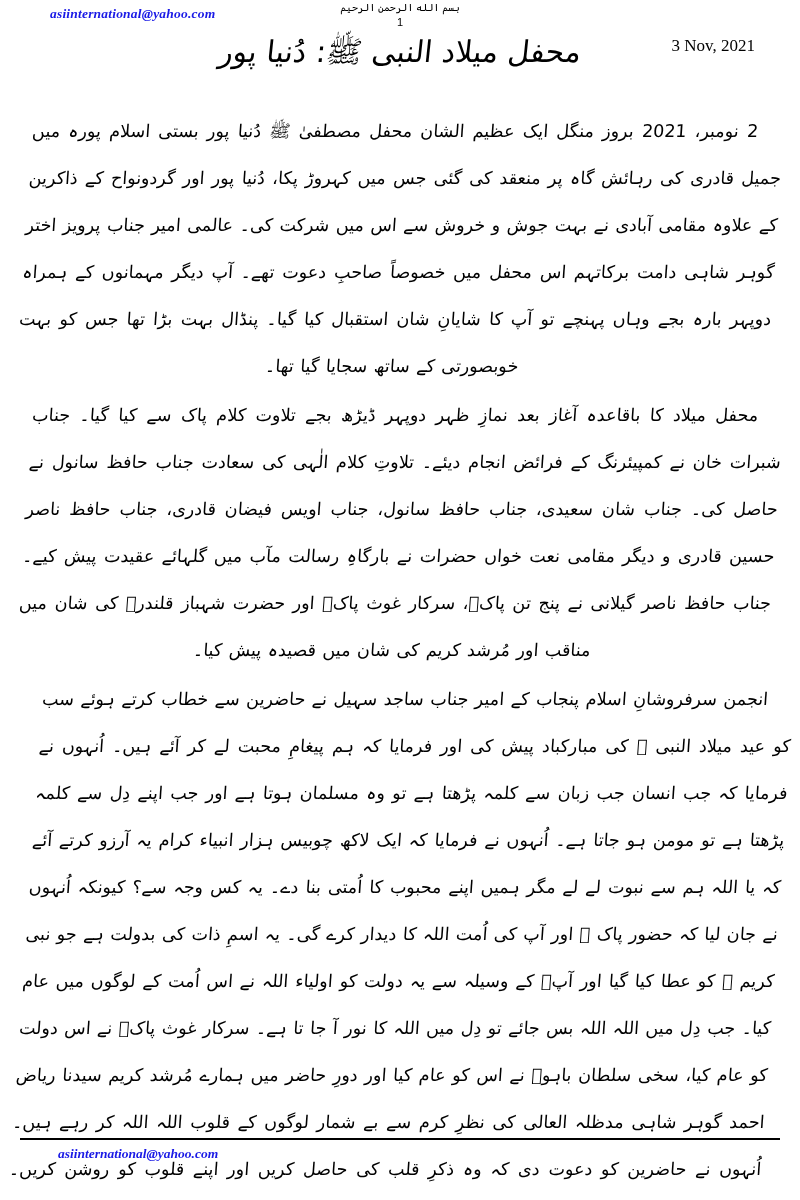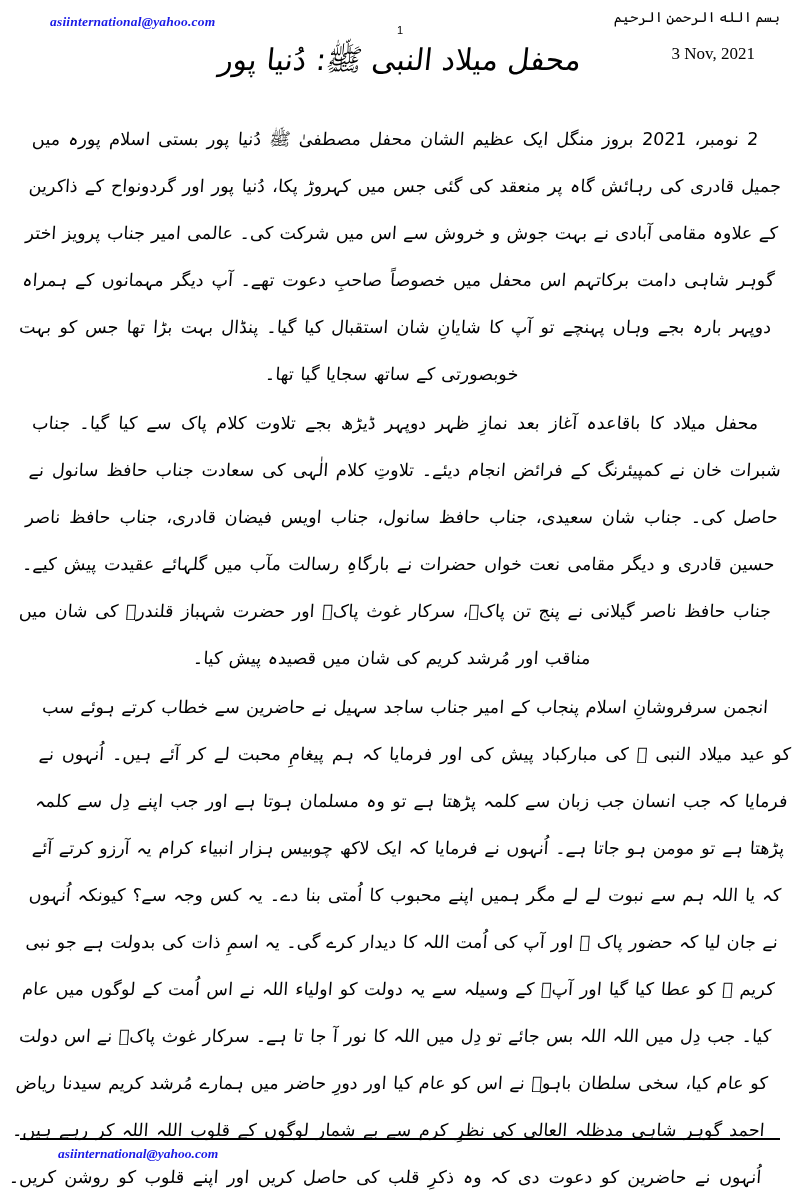--- a/index.html
+++ b/index.html
@@ -15,21 +15,21 @@
     font-family: "Liberation Serif", "DejaVu Serif", serif;
     color: #000000;
     overflow: hidden;
   }
 
   .page {
     position: relative;
     width: 800px;
     height: 1200px;
     box-sizing: border-box;
-    padding: 8px 20px;
+    padding: 0 20px;
   }
 
   
   .header {
     position: relative;
     height: 104px;
   }
   .email-top {
     position: absolute;
     top: 6px;
@@ -41,23 +41,23 @@
     font-size: 13.5px;
     color: #1a1ae6;
     letter-spacing: .2px;
     white-space: nowrap;
   }
   .bismillah {
     position: absolute;
     top: 2px;
     left: 0;
     right: 0;
-    text-align: right;
-    font-family: Liberation Serif, serif;
-    font-size: 14px;
+    text-align: center;
+    font-family: Liberation Sans, sans-serif;
+    font-size: 10px;
     color: #000;
     line-height: 1.1;
   }
   .page-num {
     position: absolute;
     top: 16px;
     left: 0;
     right: 0;
     text-align: center;
     direction: ltr;

